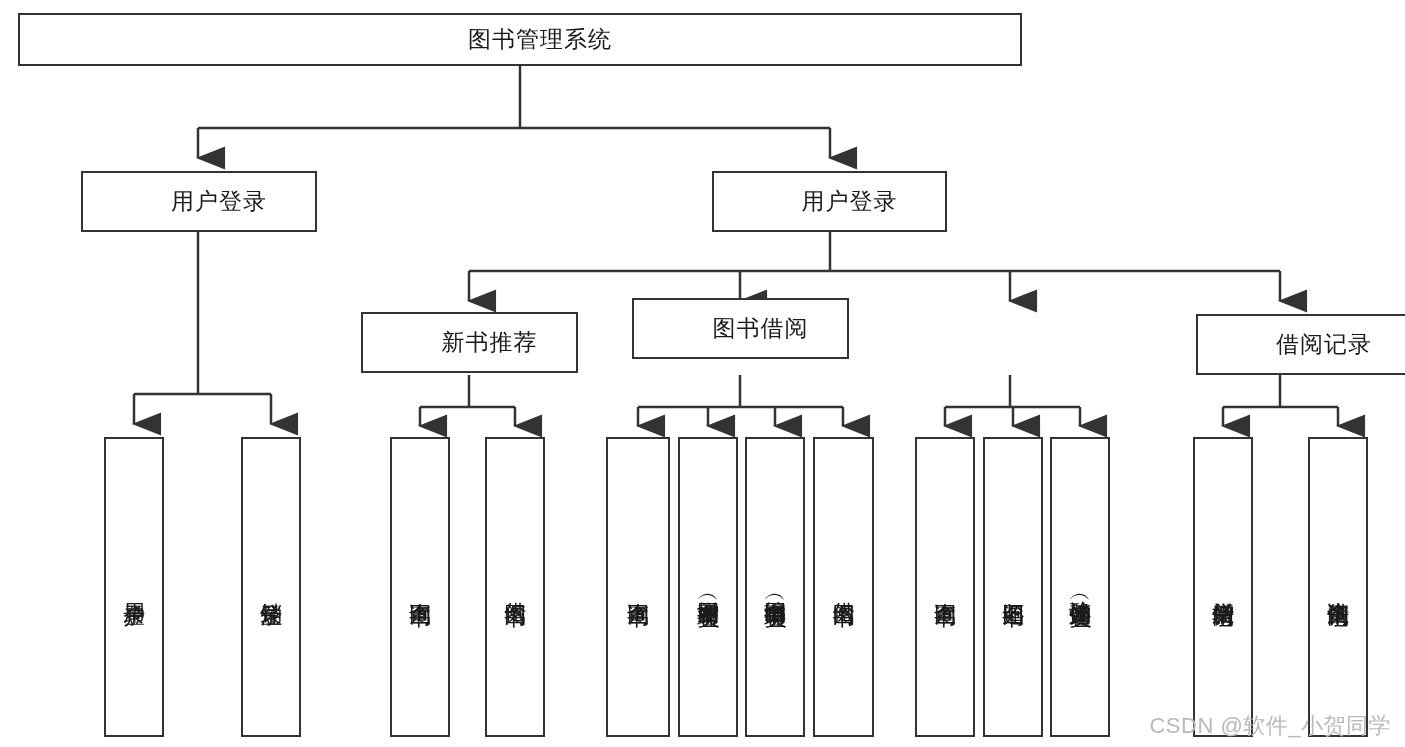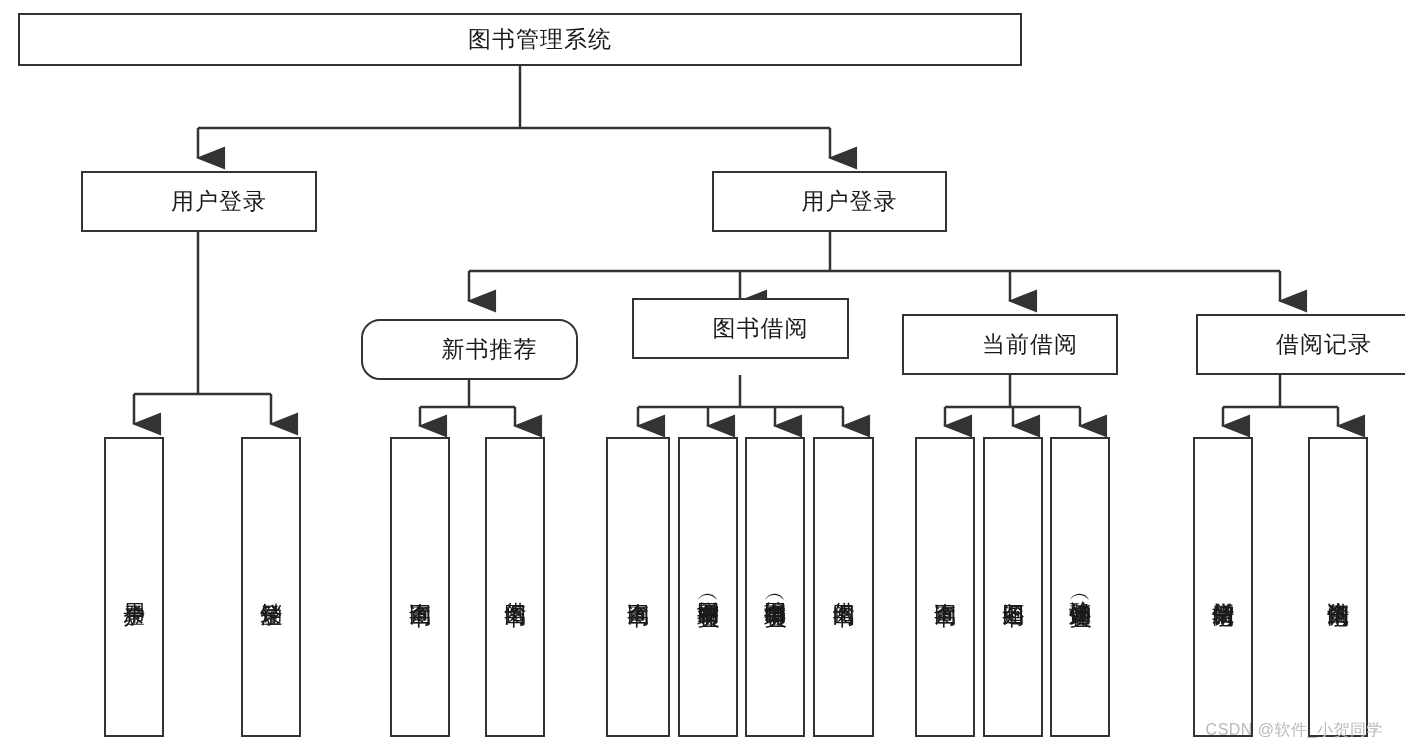--- a/index.html
+++ b/index.html
@@ -49,23 +49,23 @@
     padding: 4px 0;
     text-align: center;
   }
   .node.leaf > span {
     display: block;
     writing-mode: vertical-rl;
     text-orientation: upright;
   }
   #watermark {
     position: absolute;
-    right: 22px;
+    right: 14px;
     bottom: 6px;
-    font-size: 16px;
+    font-size: 22px;
     color: #b9b9b9;
     letter-spacing: 0.5px;
     white-space: nowrap;
   }
 </style>
 </head>
 <body>
 
 <div id="canvas">
 
@@ -125,23 +125,22 @@
       <path d="M 1223 407 L 1223 426" marker-end="url(#arrowdown)"></path>
       <path d="M 1338 407 L 1338 426" marker-end="url(#arrowdown)"></path>
     </g>
   </svg>
 
   <div class="node horiz" id="n-root" style="left: 18px; top: 13px; width: 1004px; height: 53px;">图书管理系统</div>
 
   <div class="node horiz" id="n-l2-0" style="left: 81px; top: 171px; width: 236px; height: 61px;">用户登录</div>
   <div class="node horiz" id="n-l2-1" style="left: 712px; top: 171px; width: 235px; height: 61px;">用户登录</div>
 
-  <div class="node horiz" id="n-l3-0" style="left: 361px; top: 319px; width: 217px; height: 61px; border-radius: 19px;">新书推荐</div>
+  <div class="node horiz" id="n-l3-0" style="left: 361px; top: 312px; width: 217px; height: 61px;">新书推荐</div>
   <div class="node horiz" id="n-l3-1" style="left: 632px; top: 298px; width: 217px; height: 61px;">图书借阅</div>
-  <div class="node horiz" id="n-l3-2" style="left: 902px; top: 314px; width: 216px; height: 61px;">当前借阅</div>
   <div class="node horiz" id="n-l3-3" style="left: 1196px; top: 314px; width: 216px; height: 61px; text-align: right;">借阅记录</div>
 
   <div class="node leaf" id="n-lf-0" style="left: 104px; top: 437px; width: 60px; height: 300px;">
       <span>用户登录</span>
     </div>
   <div class="node leaf" id="n-lf-1" style="left: 241px; top: 437px; width: 60px; height: 300px;">
       <span>注销登录</span>
     </div>
   <div class="node leaf" id="n-lf-2" style="left: 390px; top: 437px; width: 60px; height: 300px;">
       <span>查询图书</span>

